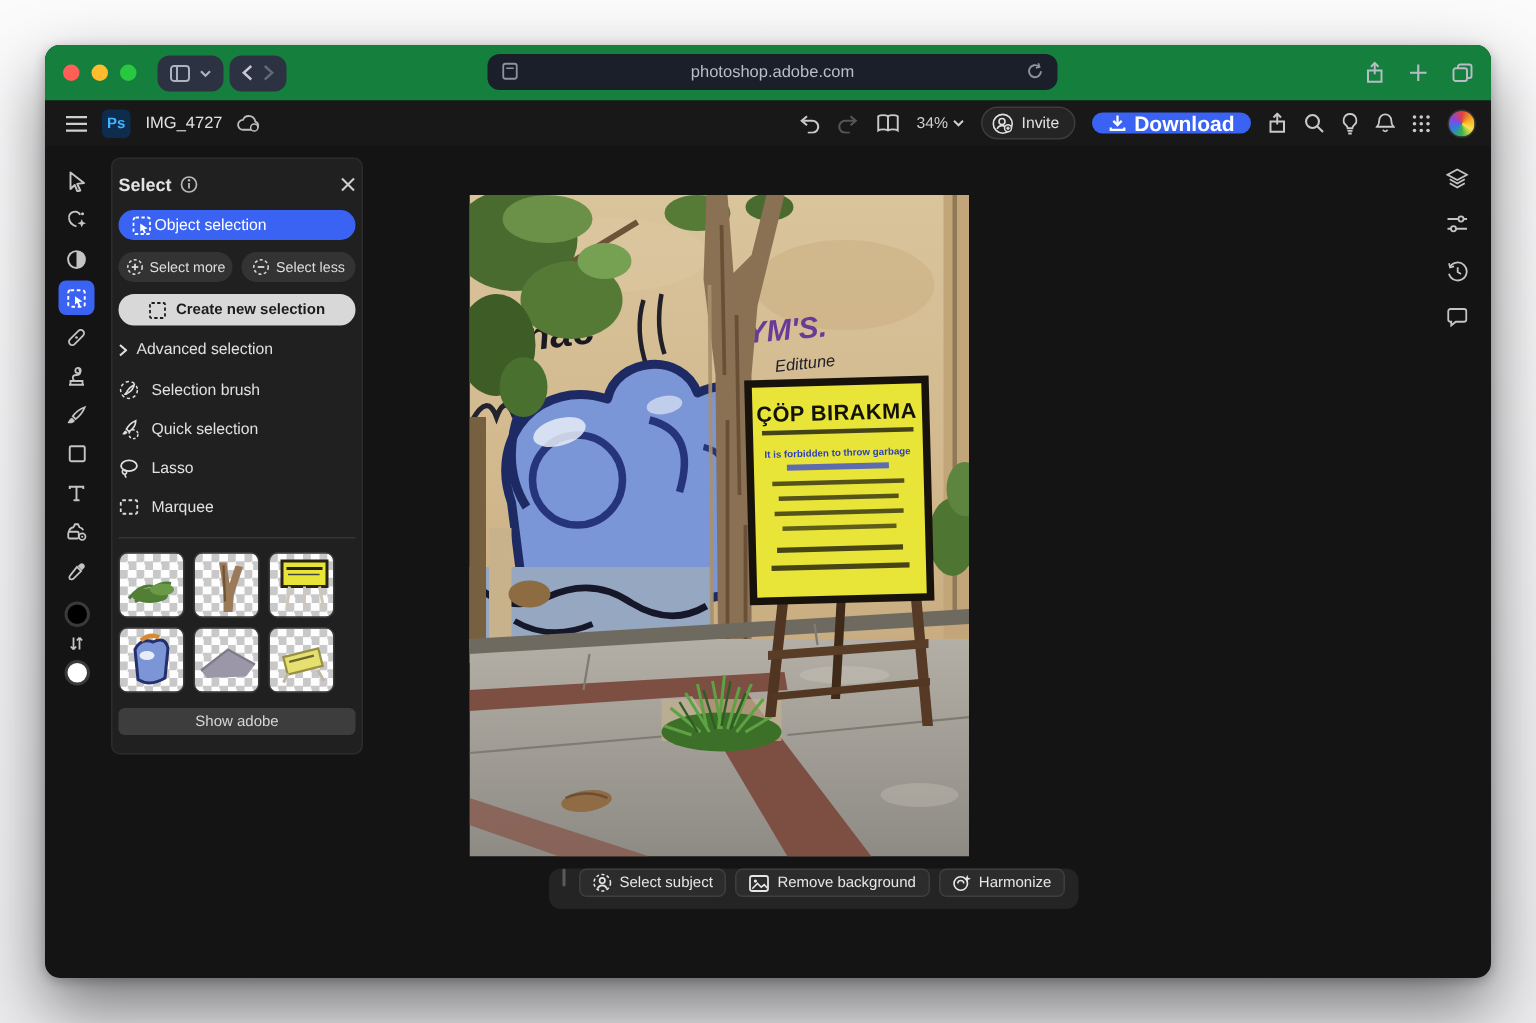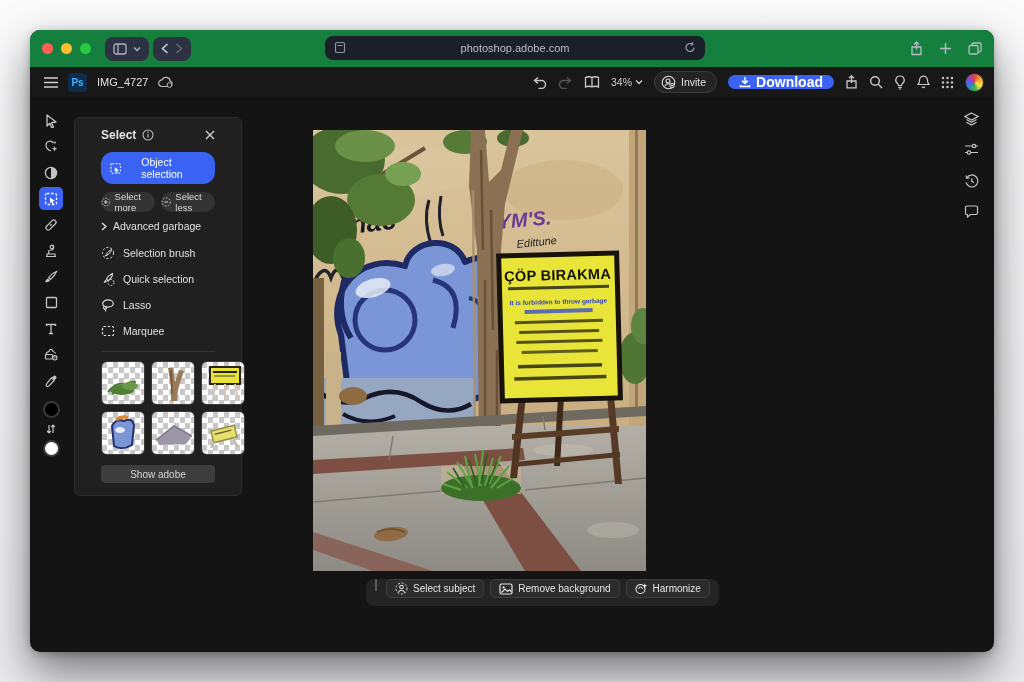--- a/index.html
+++ b/index.html
@@ -31,25 +31,25 @@
   .avatar { width:19px; height:19px; border-radius:50%; background:conic-gradient(#e04040,#f5a623,#ffe14a,#38b24a,#2f7de0,#8a45e0,#e04040); border:1px solid #333; }
 
   
   .tool-rail { position:absolute; left:0; top:67px; width:42px; bottom:0; display:flex; flex-direction:column; align-items:center; padding-top:12px; gap:3px; }
   .tool { width:24px; height:23px; border-radius:5px; display:flex; align-items:center; justify-content:center; color:#c4c4c4; }
   .tool.active { background:#3b63f3; color:#fff; }
   .color-wells { margin-top:6px; display:flex; flex-direction:column; align-items:center; gap:4px; }
   .well { width:17px; height:17px; border-radius:50%; border:2px solid #3a3a3a; }
 
   
-  .select-panel { position:absolute; left:44px; top:87px; width:168px; background:#202020; border:1px solid #2c2c2c; border-radius:6px; padding:10px 26px 12px; color:#e3e3e3; }
+  .select-panel { position:absolute; left:44px; top:75px; width:168px; background:#202020; border:1px solid #2c2c2c; border-radius:6px; padding:10px 4px 12px; color:#e3e3e3; }
   .panel-head { display:flex; align-items:center; gap:6px; margin-bottom:10px; }
   .panel-title { font-size:12px; font-weight:bold; }
   .panel-close { margin-left:auto; color:#cfcfcf; }
-  .pill-btn { display:flex; align-items:center; gap:20px; height:32px; border-radius:12px; padding:0 9px; font-size:10.5px; }
+  .pill-btn { display:flex; align-items:center; gap:2px; height:20px; border-radius:12px; padding:0 9px; font-size:10.5px; }
   .obj-sel { background:#3b63f3; color:#fff; margin-bottom:8px; }
   .two-col { display:flex; gap:6px; margin-bottom:8px; }
   .sm-btn { flex:1; display:flex; align-items:center; justify-content:center; gap:4px; height:20px; background:#333; border-radius:11px; font-size:9.5px; color:#ddd; }
   .create-btn { display:flex; align-items:center; justify-content:center; gap:6px; height:21px; background:#d8d8d8; color:#1c1c1c; border-radius:12px; font-size:10px; font-weight:bold; margin-bottom:10px; }
   .adv-row { display:flex; align-items:center; gap:6px; font-size:10.5px; color:#e0e0e0; margin:4px 0 8px; }
   .tool-row { display:flex; align-items:center; gap:8px; height:26px; font-size:10.5px; color:#e0e0e0; }
   .divider { border-top:1px solid #343434; margin:7px 0; }
   .detect-row { display:flex; align-items:center; gap:8px; height:22px; font-size:10.5px; }
   .toggle { width:27px; height:14px; border-radius:7px; background:#5c5c5c; position:relative; }
   .toggle .knob { position:absolute; right:2px; top:2px; width:10px; height:10px; border-radius:50%; background:#fff; }
@@ -321,26 +321,32 @@
       </div>
       <div class="sm-btn">
         <svg class="ic" width="12" height="12" viewBox="0 0 12 12">
             <circle cx="6" cy="6" r="4.8" fill="none" stroke="currentColor" stroke-width="1" stroke-dasharray="2 1.6"></circle>
             <line x1="3.8" y1="6" x2="8.2" y2="6" stroke="currentColor" stroke-width="1.2"></line>
           </svg>
         <span>Select less</span>
       </div>
     </div>
 
+    <div class="create-btn">
+      <svg class="ic" width="12" height="12" viewBox="0 0 12 12">
+          <rect x="1" y="1" width="10" height="10" rx="1" fill="none" stroke="#1c1c1c" stroke-width="1.2" stroke-dasharray="2.2 1.6"></rect>
+        </svg>
+      <span>Create new selection</span>
+    </div>
 
     <div class="adv-row">
       <svg class="ic" width="6" height="9" viewBox="0 0 6 9">
           <path d="M1 1 L5 4.5 L1 8" fill="none" stroke="currentColor" stroke-width="1.4"></path>
         </svg>
-      <span>Advanced garbage</span>
+      <span>Advanced selection</span>
     </div>
 
     <div class="tool-row">
       <svg class="ic" width="14" height="14" viewBox="0 0 14 14">
           <circle cx="7" cy="7" r="5.6" fill="none" stroke="currentColor" stroke-width="1" stroke-dasharray="2.2 1.8"></circle>
           <path d="M10.5 3.5 c-2 1-3.8 2.8-4.8 4.3 l1 1 c1.5-1 3.3-2.8 3.8-5.3 Z" fill="none" stroke="currentColor" stroke-width="1"></path>
           <path d="M5.4 8.2 c-1 .2-1.2 1.2-1.9 2 1.2.3 2.3.1 2.9-.9 Z" fill="currentColor"></path>
         </svg>
       <span>Selection brush</span>
     </div>

